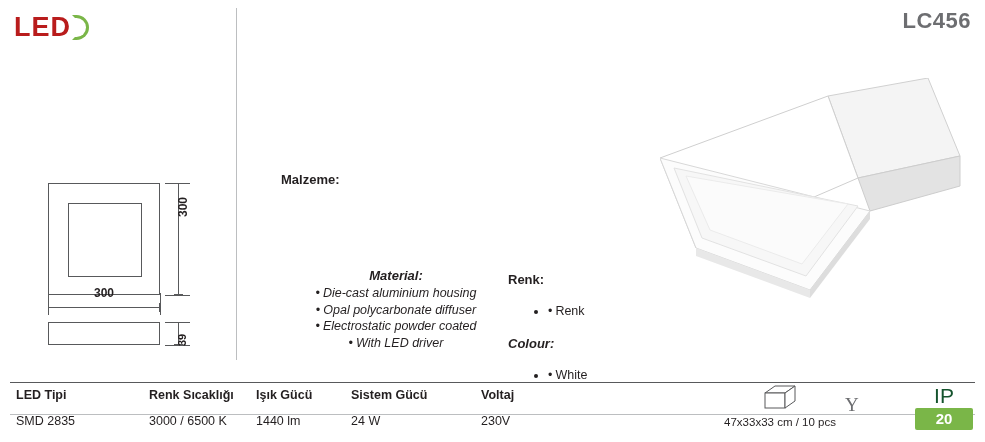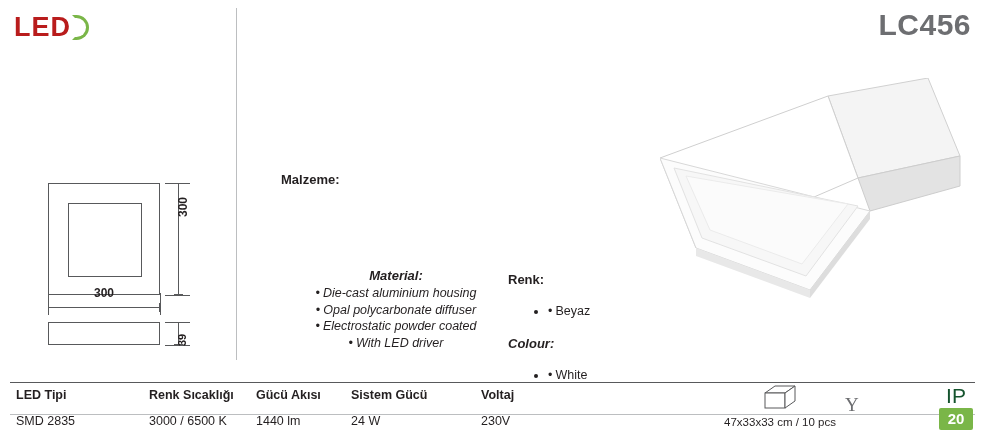--- a/index.html
+++ b/index.html
@@ -35,21 +35,21 @@
     margin-left: 1px;
     border: 3px solid #7ab648;
     border-left-color: transparent;
     border-radius: 0 13px 13px 0;
   }
 
   .model-code {
     position: absolute;
     right: 14px;
     top: 8px;
-    font-size: 30px;
+    font-size: 22px;
     font-weight: bold;
     color: #6d6e71;
     letter-spacing: 0.5px;
   }
 
   
   .v-divider {
     position: absolute;
     left: 236px;
     top: 8px;
@@ -210,21 +210,21 @@
 
   .y-symbol {
     position: absolute; left: 845px; top: 394px;
     font-size: 19px; color: #6d6e71; font-family: "Liberation Serif", serif;
   }
 
   .ip-block { position: absolute; right: 12px; top: 386px; text-align: center; }
   .ip-text { font-size: 21px; font-weight: normal; color: #14532d; line-height: 20px; }
   .ip-badge {
     margin-top: 2px;
-    width: 34px; height: 22px;
+    width: 58px; height: 22px;
     background: #7ab648;
     color: #ffffff;
     font-size: 15px;
     font-weight: bold;
     line-height: 22px;
     text-align: center;
     border-radius: 2px;
   }
 </style>
 </head>
@@ -273,21 +273,21 @@
     <li class="en"><span class="bullet">•</span><span>Opal polycarbonate diffuser</span></li>
     <li class="en"><span class="bullet">•</span><span>Electrostatic powder coated</span></li>
     <li class="en"><span class="bullet">•</span><span>With LED driver</span></li>
   </ul>
 </div>
 
 <div class="color-col">
   <div class="blk">
     <div class="specs-title">Renk:</div>
     <ul>
-      <li><span class="bullet">•</span><span>Beyaz</span></li>
+      <li><span class="bullet">•</span><span>Renk</span></li>
     </ul>
   </div>
   <div>
     <div class="specs-title en">Colour:</div>
     <ul>
       <li class="en"><span class="bullet">•</span><span>White</span></li>
     </ul>
   </div>
 </div>
 
@@ -310,21 +310,21 @@
   </svg>
 </div>
 
 <div class="table-top-rule"></div>
 <div class="table-mid-rule"></div>
 
 <div class="tbl">
   <div class="tbl-row">
     <div class="cell head c1">LED Tipi</div>
     <div class="cell head c2">Renk Sıcaklığı</div>
-    <div class="cell head c3">Gücü Akısı</div>
+    <div class="cell head c3">Işık Gücü</div>
     <div class="cell head c4">Sistem Gücü</div>
     <div class="cell head c5">Voltaj</div>
   </div>
   <div class="tbl-row">
     <div class="cell c1">SMD 2835</div>
     <div class="cell c2">3000 / 6500 K</div>
     <div class="cell c3">1440 lm</div>
     <div class="cell c4">24 W</div>
     <div class="cell c5">230V</div>
   </div>

